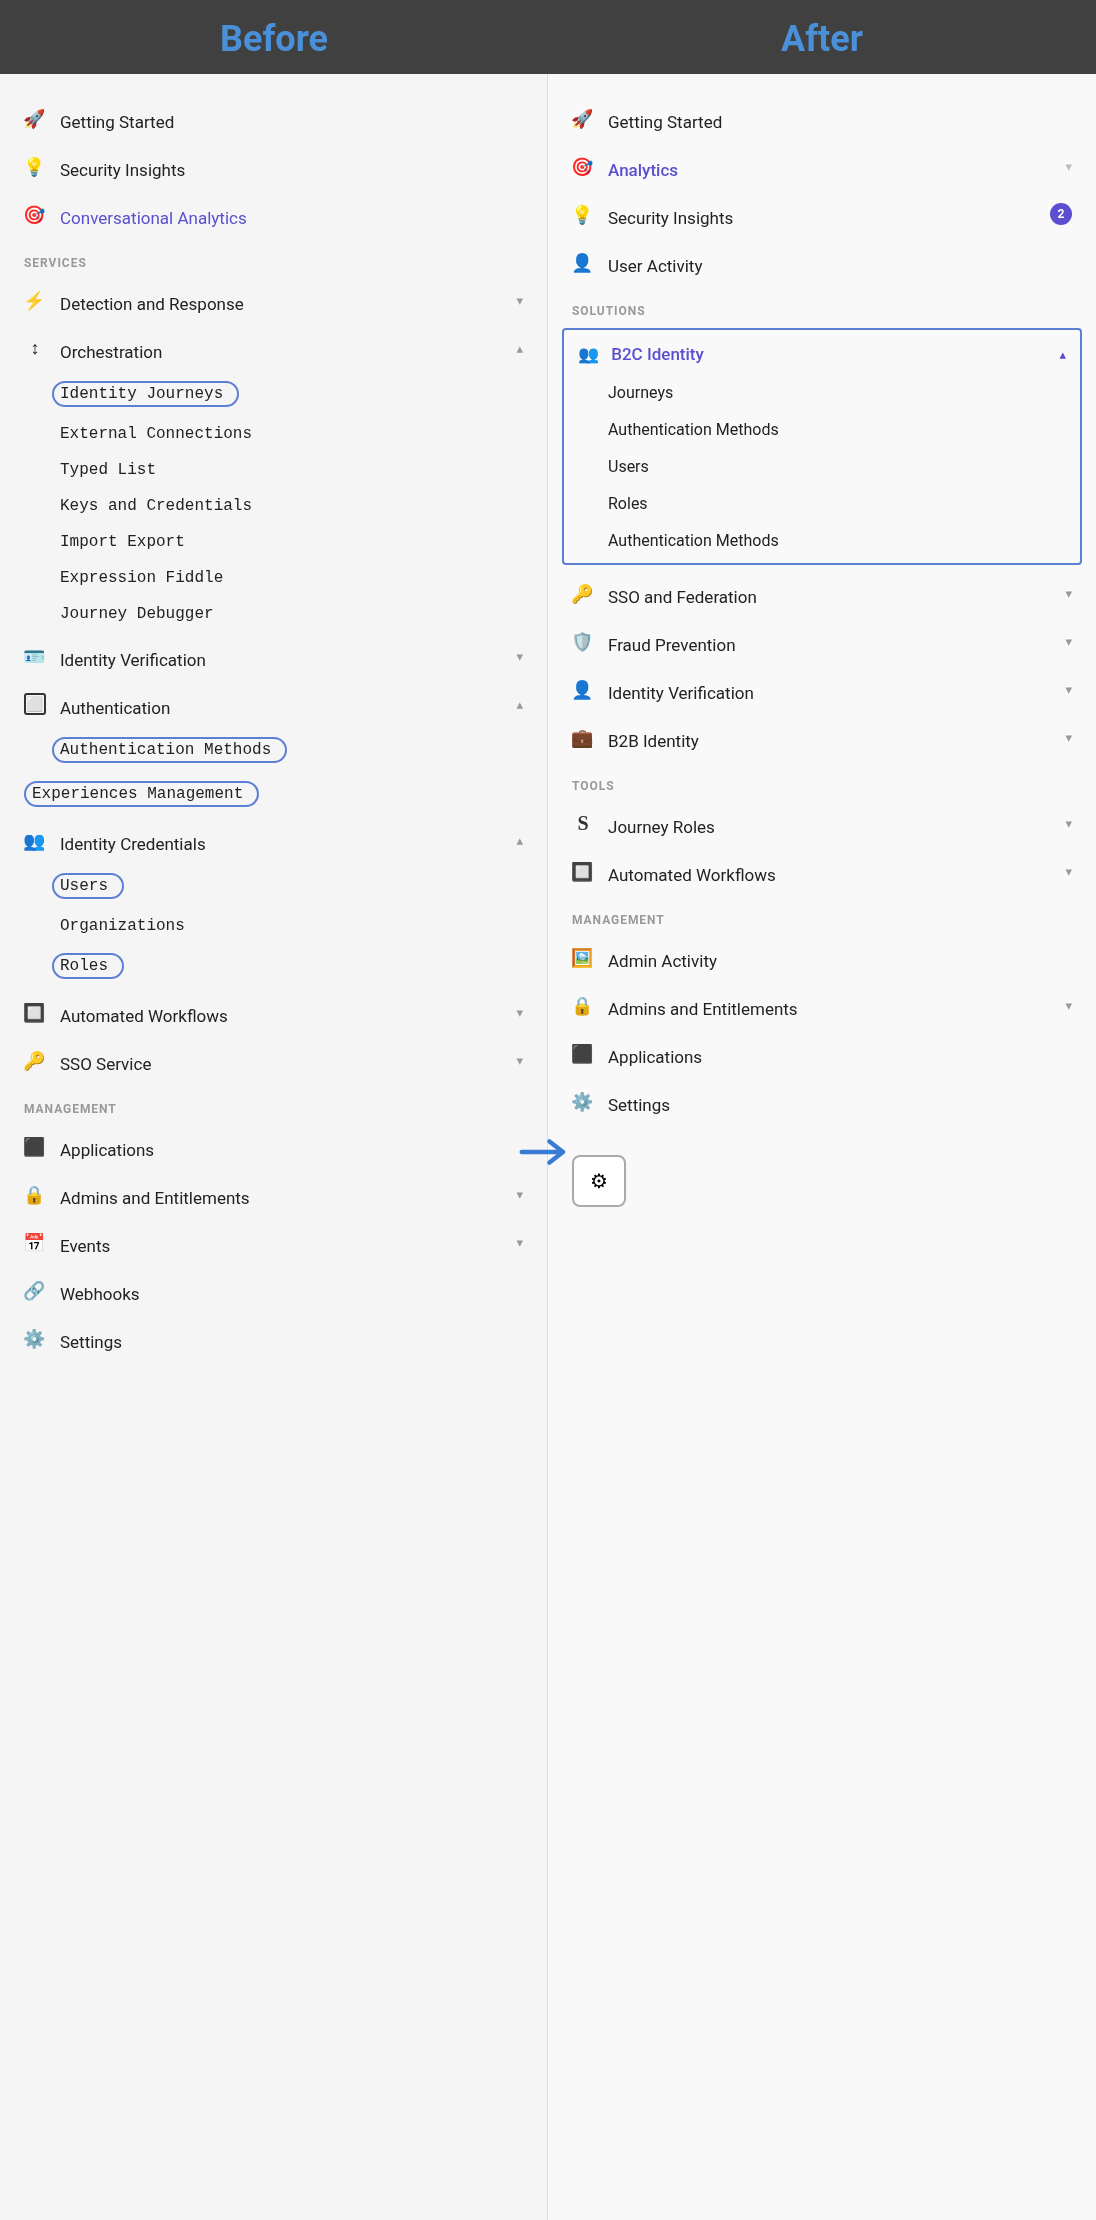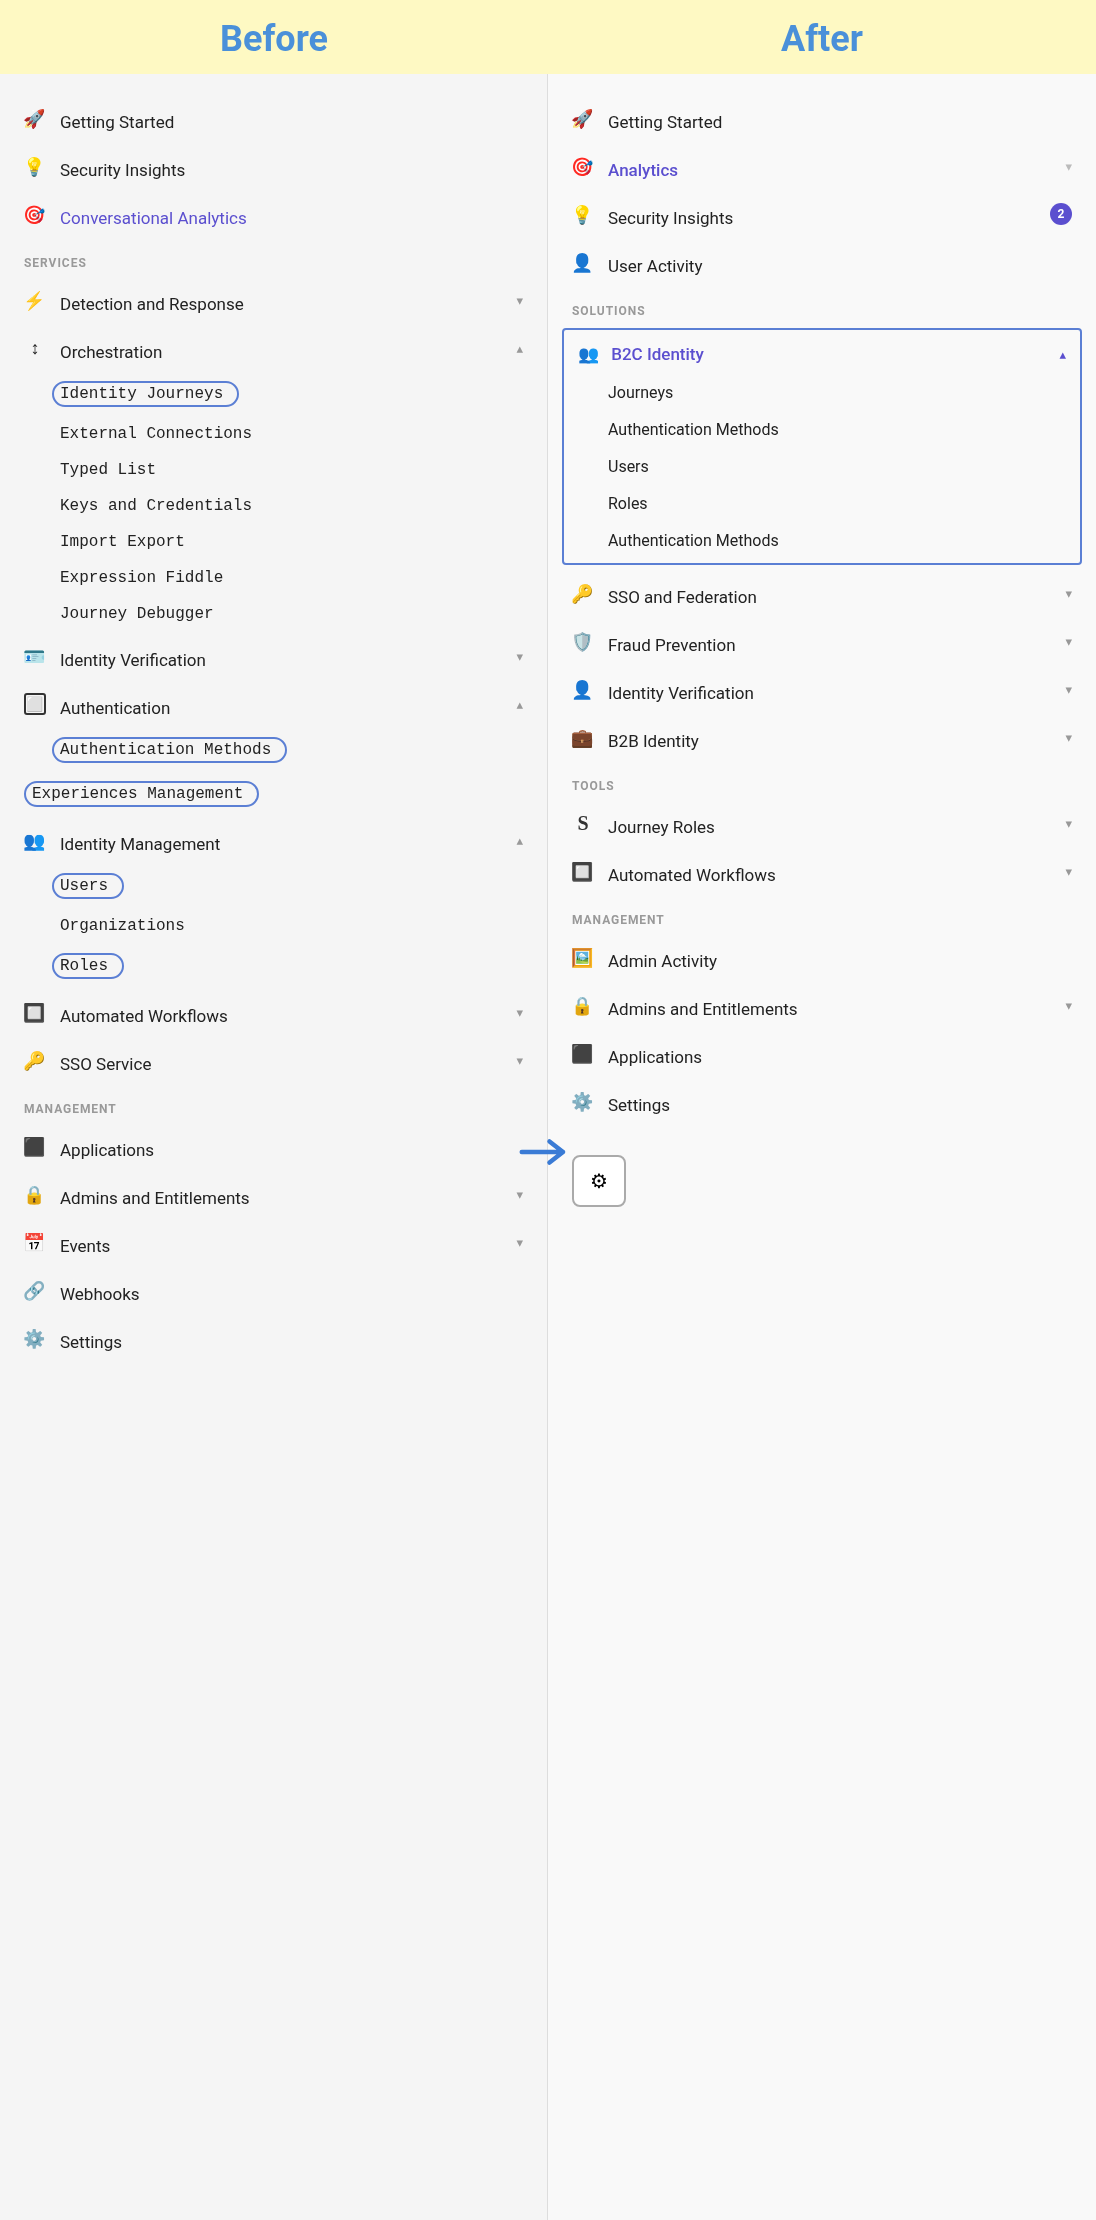--- a/index.html
+++ b/index.html
@@ -6,21 +6,21 @@
     body {
       font-family: -apple-system, BlinkMacSystemFont, 'Segoe UI', Roboto, sans-serif;
       background: #000;
       width: 1096px;
       min-height: 2220px;
     }
 
     .top-bar {
       display: flex;
       width: 100%;
-      background: #fef9c3;
+      background: #404040;
       padding: 18px 0 14px 0;
       text-align: center;
     }
     .top-bar-section {
       width: 50%;
       font-size: 36px;
       font-weight: 700;
     }
     .top-bar-before { color: #4a90d9; }
     .top-bar-after { color: #4a90d9; }
@@ -213,21 +213,21 @@
 
     <div class="sub-item" style="padding-left:52px;">
       <span style="border:2px solid #5b7fd4; border-radius:20px; padding:2px 14px 2px 6px; display:inline-block;">Authentication Methods</span>
     </div>
     <div class="sub-item" style="padding-left:24px;">
       <span style="border:2px solid #5b7fd4; border-radius:20px; padding:2px 14px 2px 6px; display:inline-block;">Experiences Management</span>
     </div>
 
     <div class="nav-item">
       <span class="icon">👥</span>
-      <span class="label">Identity Management</span>
+      <span class="label">Identity Credentials</span>
       <span class="chevron">▴</span>
     </div>
 
     <div class="sub-item" style="padding-left:52px;">
       <span style="border:2px solid #5b7fd4; border-radius:20px; padding:2px 14px 2px 6px; display:inline-block;">Users</span>
     </div>
     <div class="sub-item">Organizations</div>
     <div class="sub-item" style="padding-left:52px;">
       <span style="border:2px solid #5b7fd4; border-radius:20px; padding:2px 14px 2px 6px; display:inline-block;">Roles</span>
     </div>

